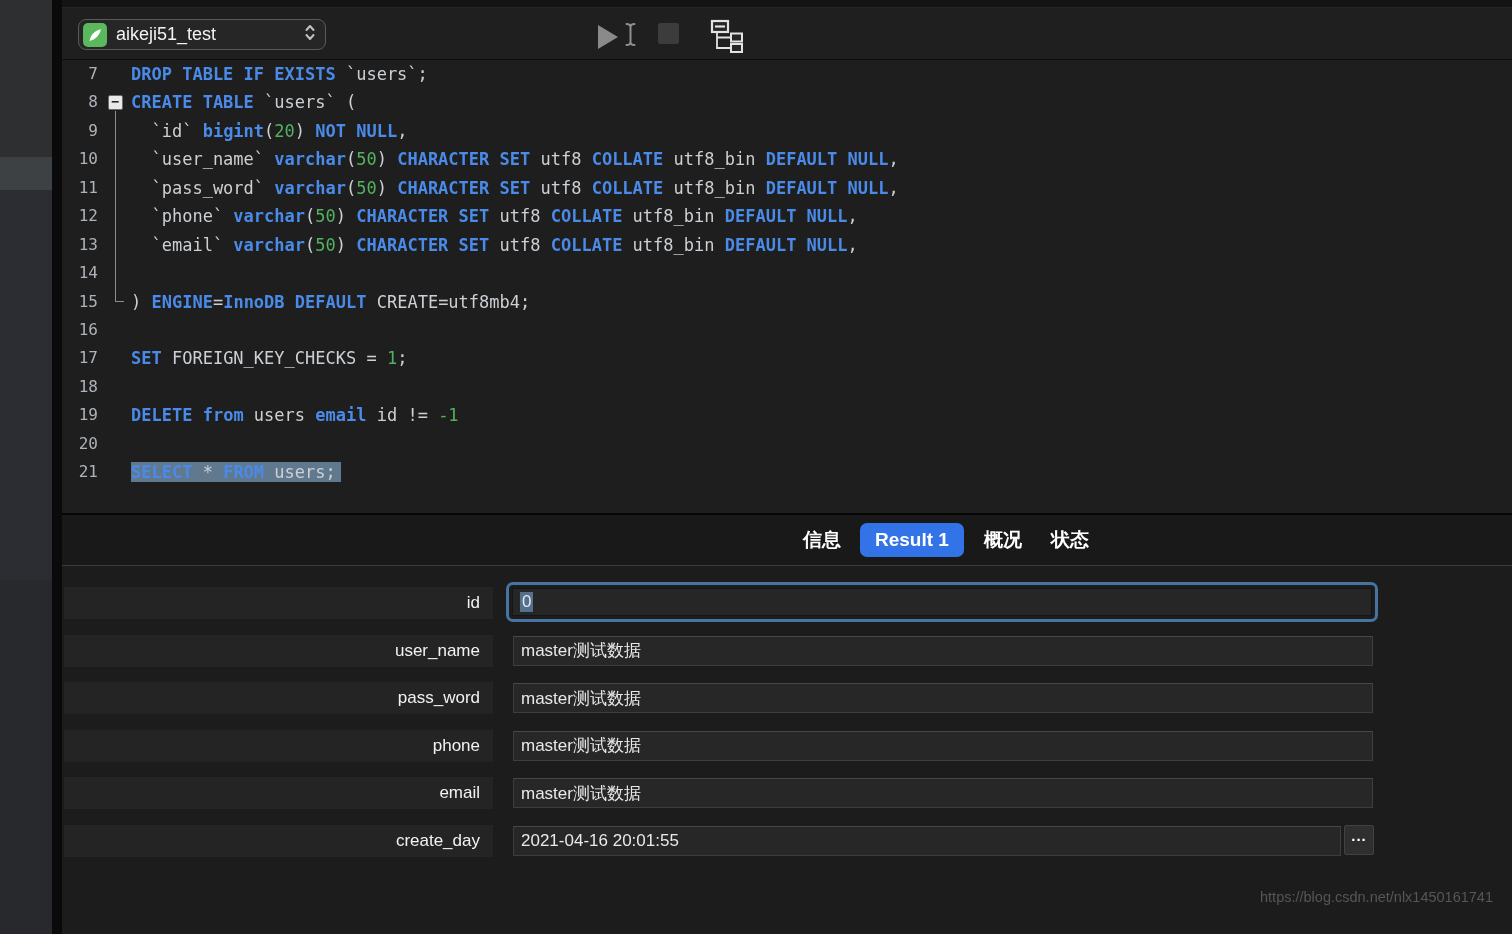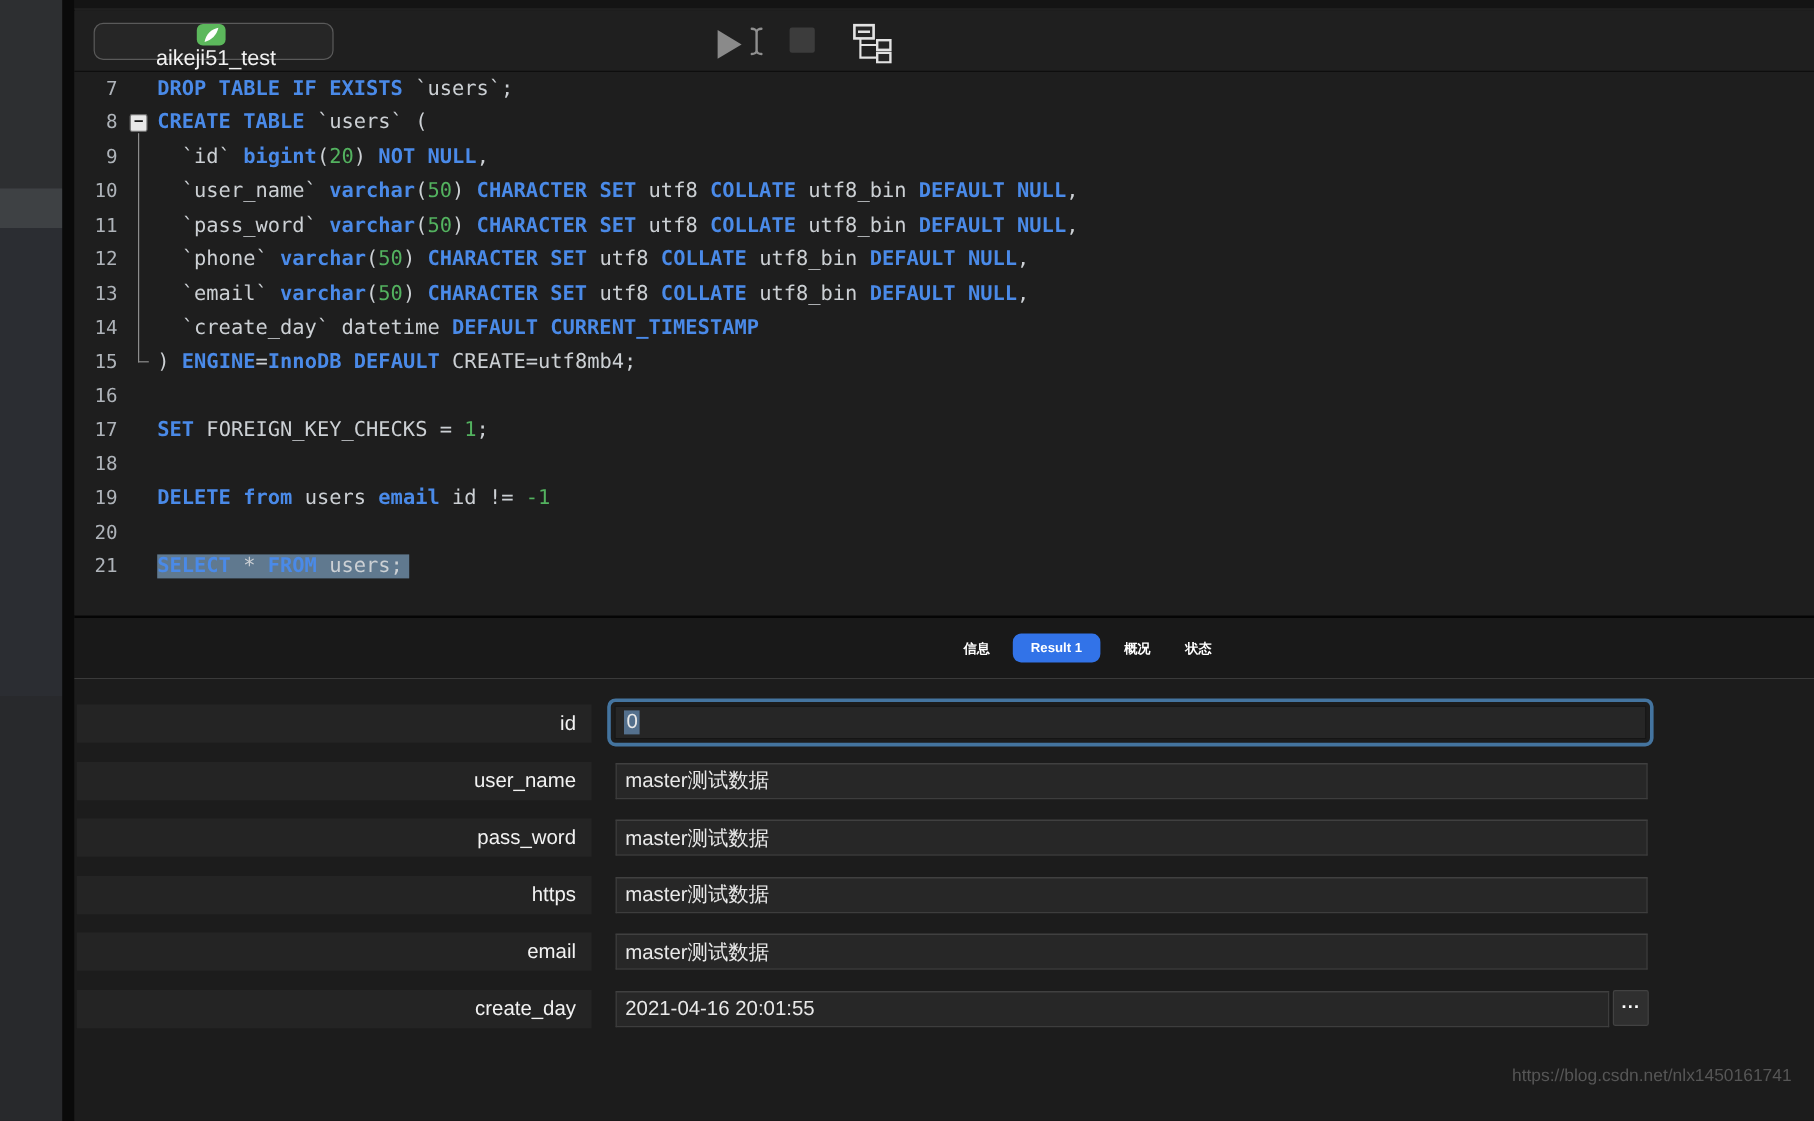--- a/index.html
+++ b/index.html
@@ -17,21 +17,21 @@
 
   
   .window { position:absolute; left:62px; top:0; width:1450px; height:934px; background:#1d1d1d; }
 
   
   .chrome-top { position:absolute; left:0; top:0; width:100%; height:8px; background:#141414; border-bottom:1px solid #262626; }
   .toolbar { position:absolute; left:0; top:9px; width:100%; height:51px; background:#1f1f1f; border-bottom:1px solid #0e0e0e; }
   .select { position:absolute; top:10px; height:31px; background:#262626; border:1.5px solid #5a5a5a;
     border-radius:8px; display:flex; align-items:center; padding:0 9px 0 4px; }
   .select .sel-text { color:#f2f2f2; font-size:18px; flex:1; padding-left:9px; white-space:nowrap; }
-  .sel-conn { left:16px; width:200px;flex-direction:column; }
+  .sel-conn { left:16px; width:248px; }
   .sel-db   { left:276px; width:238px; }
   .conn-icon { width:24px; height:24px; background:#5cb85c; border-radius:5px; display:flex; align-items:center; justify-content:center; }
   .db-icon { width:24px; height:24px; display:flex; align-items:center; justify-content:center; }
   .tb-btn { position:absolute; top:12px; display:flex; align-items:center; background:none; border:none; cursor:default; }
   .btn-run { left:536px; }
   .play-tri { width:0; height:0; border-left:20px solid #8a8a8a; border-top:12px solid transparent; border-bottom:12px solid transparent; }
   .btn-stop { left:596px; top:14px; }
   .stop-sq { width:21px; height:21px; background:#3c3c3c; border-radius:2px; }
   .btn-explain { left:648px; top:10px; }
 
@@ -48,21 +48,21 @@
   .fold-box { position:absolute; left:46px; top:35px; width:15px; height:15px; background:#e9e9e9;
     border:1px solid #6b6b6b; border-radius:2px; color:#1a1a1a; font-size:13px; line-height:12px;
     text-align:center; font-weight:bold; z-index:2; }
   .fold-line { position:absolute; left:53px; top:51px; width:1px; height:191px; background:#8d8d8d; }
   .fold-foot { position:absolute; left:53px; top:241px; width:9px; height:1px; background:#8d8d8d; }
 
   
   .tabbar { position:absolute; left:0; top:513px; width:100%; height:53px; background:#191919;
     border-top:2px solid #050505; border-bottom:1px solid #3a3a3a; }
   .tabbar-inner { position:absolute; left:741px; top:0; height:100%; display:flex; align-items:center; }
-  .tab { color:#fff; font-size:11px; font-weight:bold; margin-right:19px; white-space:nowrap; cursor:default; }
+  .tab { color:#fff; font-size:19px; font-weight:bold; margin-right:19px; white-space:nowrap; cursor:default; }
   .tab.active { background:#3273e8; border-radius:7px; padding:6px 15px; margin-right:20px; }
   .tab:nth-child(3) { margin-right:29px; }
 
   
   .form { position:absolute; left:0; top:566px; width:100%; height:368px; background:#1c1c1c; }
   .form-row { position:absolute; left:0; width:100%; height:40px; }
   .field-label { position:absolute; left:2px; top:0; width:429px; height:32px; background:#242424;
     color:#f2f2f2; font-size:17px; font-weight:normal; display:flex; align-items:center;
     justify-content:flex-end; padding-right:13px; }
   .field-input { position:absolute; left:451px; top:1px; width:860px; height:30px; background:#272727;
@@ -146,21 +146,21 @@
 
     <div class="editor">
       <div id="code-area">
           <div class="code-line"><span class="lineno">7</span><span><span class="kw">DROP TABLE IF EXISTS</span><span class="pl"> `users`;</span></span></div>
           <div class="code-line"><span class="lineno">8</span><span><span class="kw">CREATE TABLE</span><span class="pl"> `users` (</span></span></div>
           <div class="code-line"><span class="lineno">9</span><span><span class="pl">  `id` </span><span class="kw">bigint</span><span class="pl">(</span><span class="num">20</span><span class="pl">) </span><span class="kw">NOT NULL</span><span class="pl">,</span></span></div>
           <div class="code-line"><span class="lineno">10</span><span><span class="pl">  `user_name` </span><span class="kw">varchar</span><span class="pl">(</span><span class="num">50</span><span class="pl">) </span><span class="kw">CHARACTER SET</span><span class="pl"> utf8 </span><span class="kw">COLLATE</span><span class="pl"> utf8_bin </span><span class="kw">DEFAULT NULL</span><span class="pl">,</span></span></div>
           <div class="code-line"><span class="lineno">11</span><span><span class="pl">  `pass_word` </span><span class="kw">varchar</span><span class="pl">(</span><span class="num">50</span><span class="pl">) </span><span class="kw">CHARACTER SET</span><span class="pl"> utf8 </span><span class="kw">COLLATE</span><span class="pl"> utf8_bin </span><span class="kw">DEFAULT NULL</span><span class="pl">,</span></span></div>
           <div class="code-line"><span class="lineno">12</span><span><span class="pl">  `phone` </span><span class="kw">varchar</span><span class="pl">(</span><span class="num">50</span><span class="pl">) </span><span class="kw">CHARACTER SET</span><span class="pl"> utf8 </span><span class="kw">COLLATE</span><span class="pl"> utf8_bin </span><span class="kw">DEFAULT NULL</span><span class="pl">,</span></span></div>
           <div class="code-line"><span class="lineno">13</span><span><span class="pl">  `email` </span><span class="kw">varchar</span><span class="pl">(</span><span class="num">50</span><span class="pl">) </span><span class="kw">CHARACTER SET</span><span class="pl"> utf8 </span><span class="kw">COLLATE</span><span class="pl"> utf8_bin </span><span class="kw">DEFAULT NULL</span><span class="pl">,</span></span></div>
-          <div class="code-line"><span class="lineno">14</span><span><span class="pl">  `create_day` datetime </span><span class="kw">DEFAULT CURRENT_TIMESTAMP</span></span></div>
+          <div class="code-line"><span class="lineno">14</span></div>
           <div class="code-line"><span class="lineno">15</span><span><span class="pl">) </span><span class="kw">ENGINE</span><span class="pl">=</span><span class="kw">InnoDB</span><span class="pl"> </span><span class="kw">DEFAULT</span><span class="pl"> CREATE=utf8mb4;</span></span></div>
           <div class="code-line"><span class="lineno">16</span><span></span></div>
           <div class="code-line"><span class="lineno">17</span><span><span class="kw">SET</span><span class="pl"> FOREIGN_KEY_CHECKS = </span><span class="num">1</span><span class="pl">;</span></span></div>
           <div class="code-line"><span class="lineno">18</span><span></span></div>
           <div class="code-line"><span class="lineno">19</span><span><span class="kw">DELETE</span><span class="pl"> </span><span class="kw">from</span><span class="pl"> users </span><span class="kw">email</span><span class="pl"> id != </span><span class="num">-1</span></span></div>
           <div class="code-line"><span class="lineno">20</span><span></span></div>
           <div class="code-line"><span class="lineno">21</span><span class="sel"><span class="kw">SELECT</span><span class="pl"> * </span><span class="kw">FROM</span><span class="pl"> users;</span></span></div>
         </div>
       <div class="fold-box">−</div>
       <div class="fold-line"></div>
@@ -190,21 +190,21 @@
         </div>
         <div class="form-row" style="top: 68.5px;">
           <div class="field-label">user_name</div>
           <div class="field-input">master测试数据</div>
         </div>
         <div class="form-row" style="top: 116px;">
           <div class="field-label">pass_word</div>
           <div class="field-input">master测试数据</div>
         </div>
         <div class="form-row" style="top: 163.5px;">
-          <div class="field-label">https</div>
+          <div class="field-label">phone</div>
           <div class="field-input">master测试数据</div>
         </div>
         <div class="form-row" style="top: 211px;">
           <div class="field-label">email</div>
           <div class="field-input">master测试数据</div>
         </div>
         <div class="form-row" style="top: 258.5px;">
           <div class="field-label">create_day</div>
           <div class="field-input short">2021-04-16 20:01:55</div>
           <div class="ellipsis-btn">...</div>

